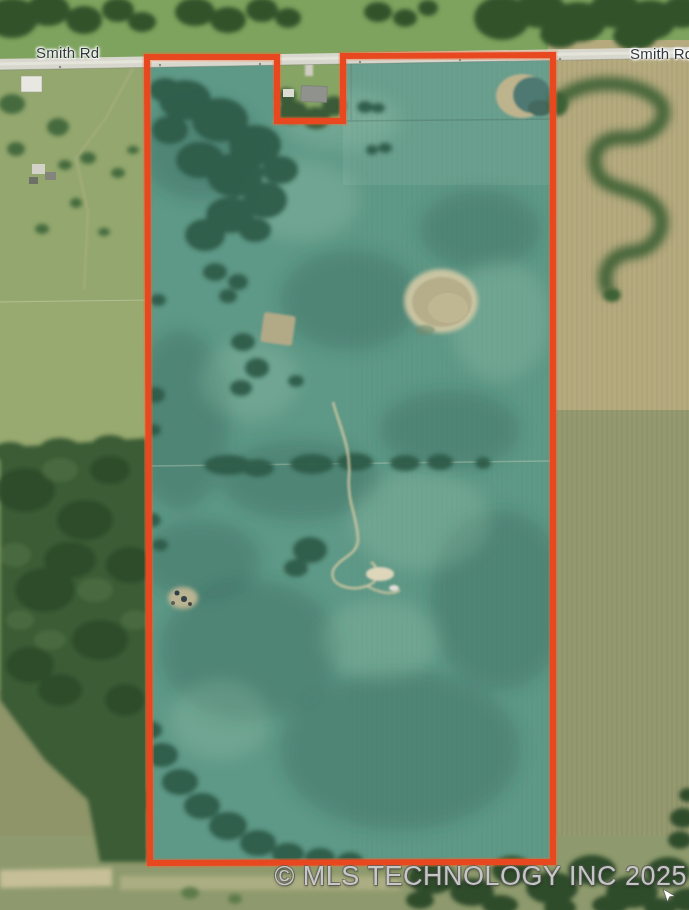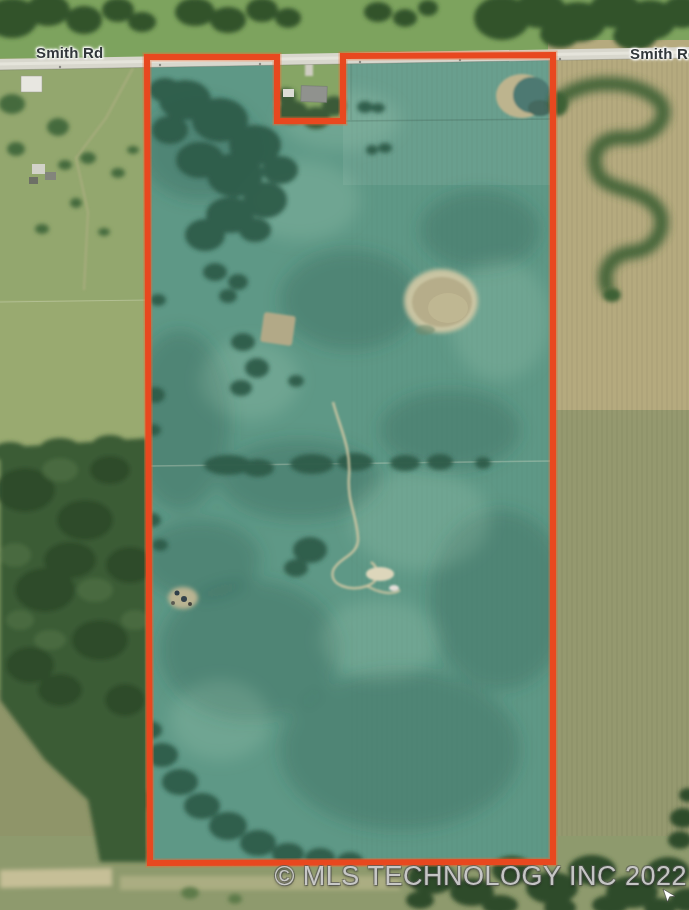--- a/index.html
+++ b/index.html
@@ -1,19 +1,19 @@
 <!DOCTYPE html>
 <html><head>
 <meta charset="utf-8">
 <style>
   html,body{margin:0;padding:0;background:#1b1b1b;}
   #stage{position:relative;width:689px;height:910px;overflow:hidden;
          font-family:"Liberation Sans",sans-serif;}
   #terrain{position:absolute;left:0;top:0;}
-  .road-label{position:absolute;font-weight:700;font-size:15px;color:#31373a;
+  .road-label{position:absolute;font-weight:400;font-size:15px;color:#31373a;
     letter-spacing:.2px;white-space:nowrap;
     text-shadow:0 0 2px #fff,0 0 3px #fff,0 0 4px #fff,1px 1px 2px #fff,-1px -1px 2px #fff;}
   #road-label-left{left:36px;top:44px;}
   #road-label-right{left:630px;top:45px;}
   #watermark{position:absolute;right:2px;top:861px;font-size:27px;font-weight:400;
     letter-spacing:.5px;color:rgba(214,214,214,.88);white-space:nowrap;
     text-shadow:-1px -1px 0 rgba(85,85,85,.55),1px 1px 0 rgba(70,70,70,.55),
                 1px -1px 0 rgba(90,90,90,.4),-1px 1px 0 rgba(90,90,90,.4),
                 0 2px 3px rgba(0,0,0,.35);}
 </style>
@@ -308,15 +308,15 @@
   <g>
     <polygon points="147,57 277,57 277,121 343,121 343,56 553,55 553,862 150,863" fill="none" stroke="rgba(243,105,48,0.38)" stroke-width="9" stroke-linejoin="miter"></polygon>
     <polygon id="parcel-boundary" fill="none" stroke-width="6" stroke-linejoin="miter" points="147,57 277,57 277,121 343,121 343,56 553,55 553,862 150,863" stroke="#e8481f"></polygon>
   </g>
 
   <path d="M663,889 l4.5,13 2.2,-5.2 5.5,-0.6 z" fill="#ffffff" stroke="#333" stroke-width=".6"></path>
 </svg>
 
 <div id="road-label-left" class="road-label">Smith Rd</div>
 <div id="road-label-right" class="road-label">Smith Rd</div>
-<div id="watermark">© MLS TECHNOLOGY INC 2022</div>
+<div id="watermark">© MLS TECHNOLOGY INC 2025</div>
 
 </div>
 
 </body></html>

